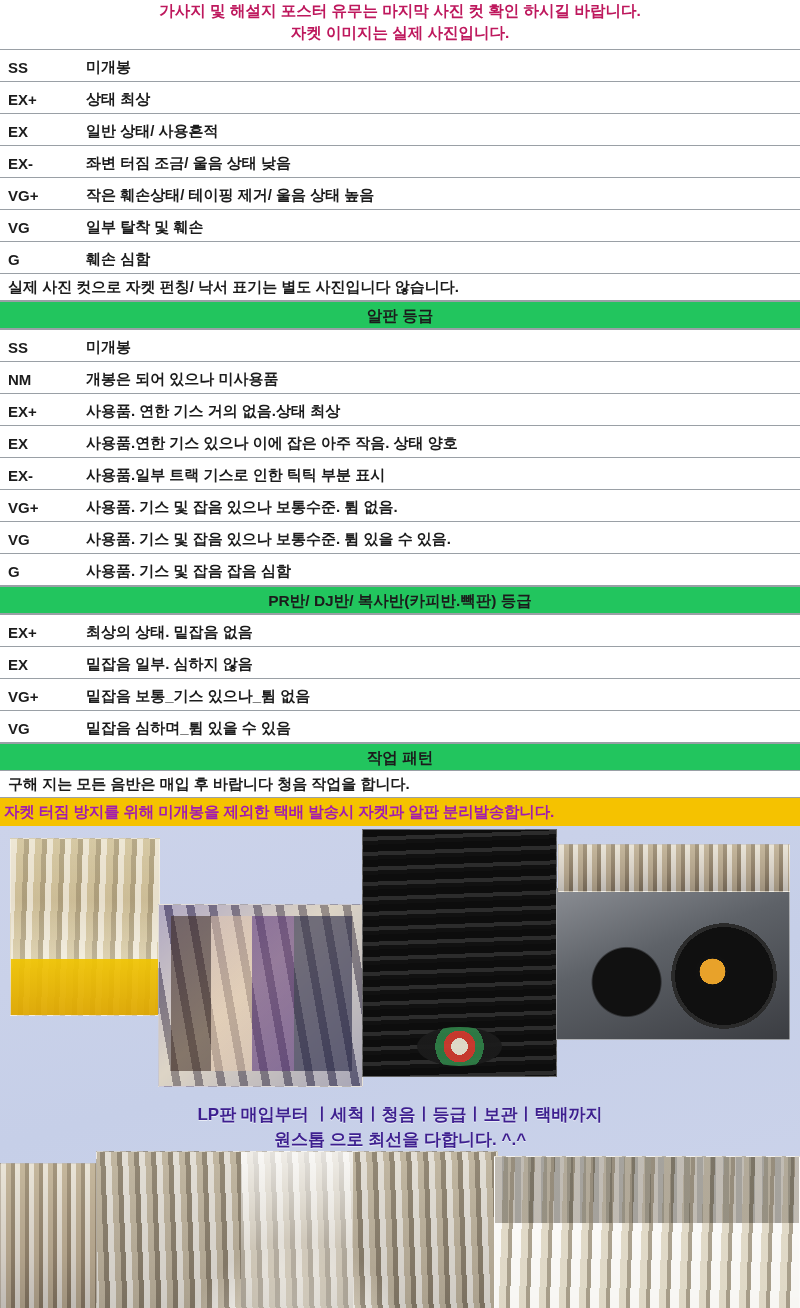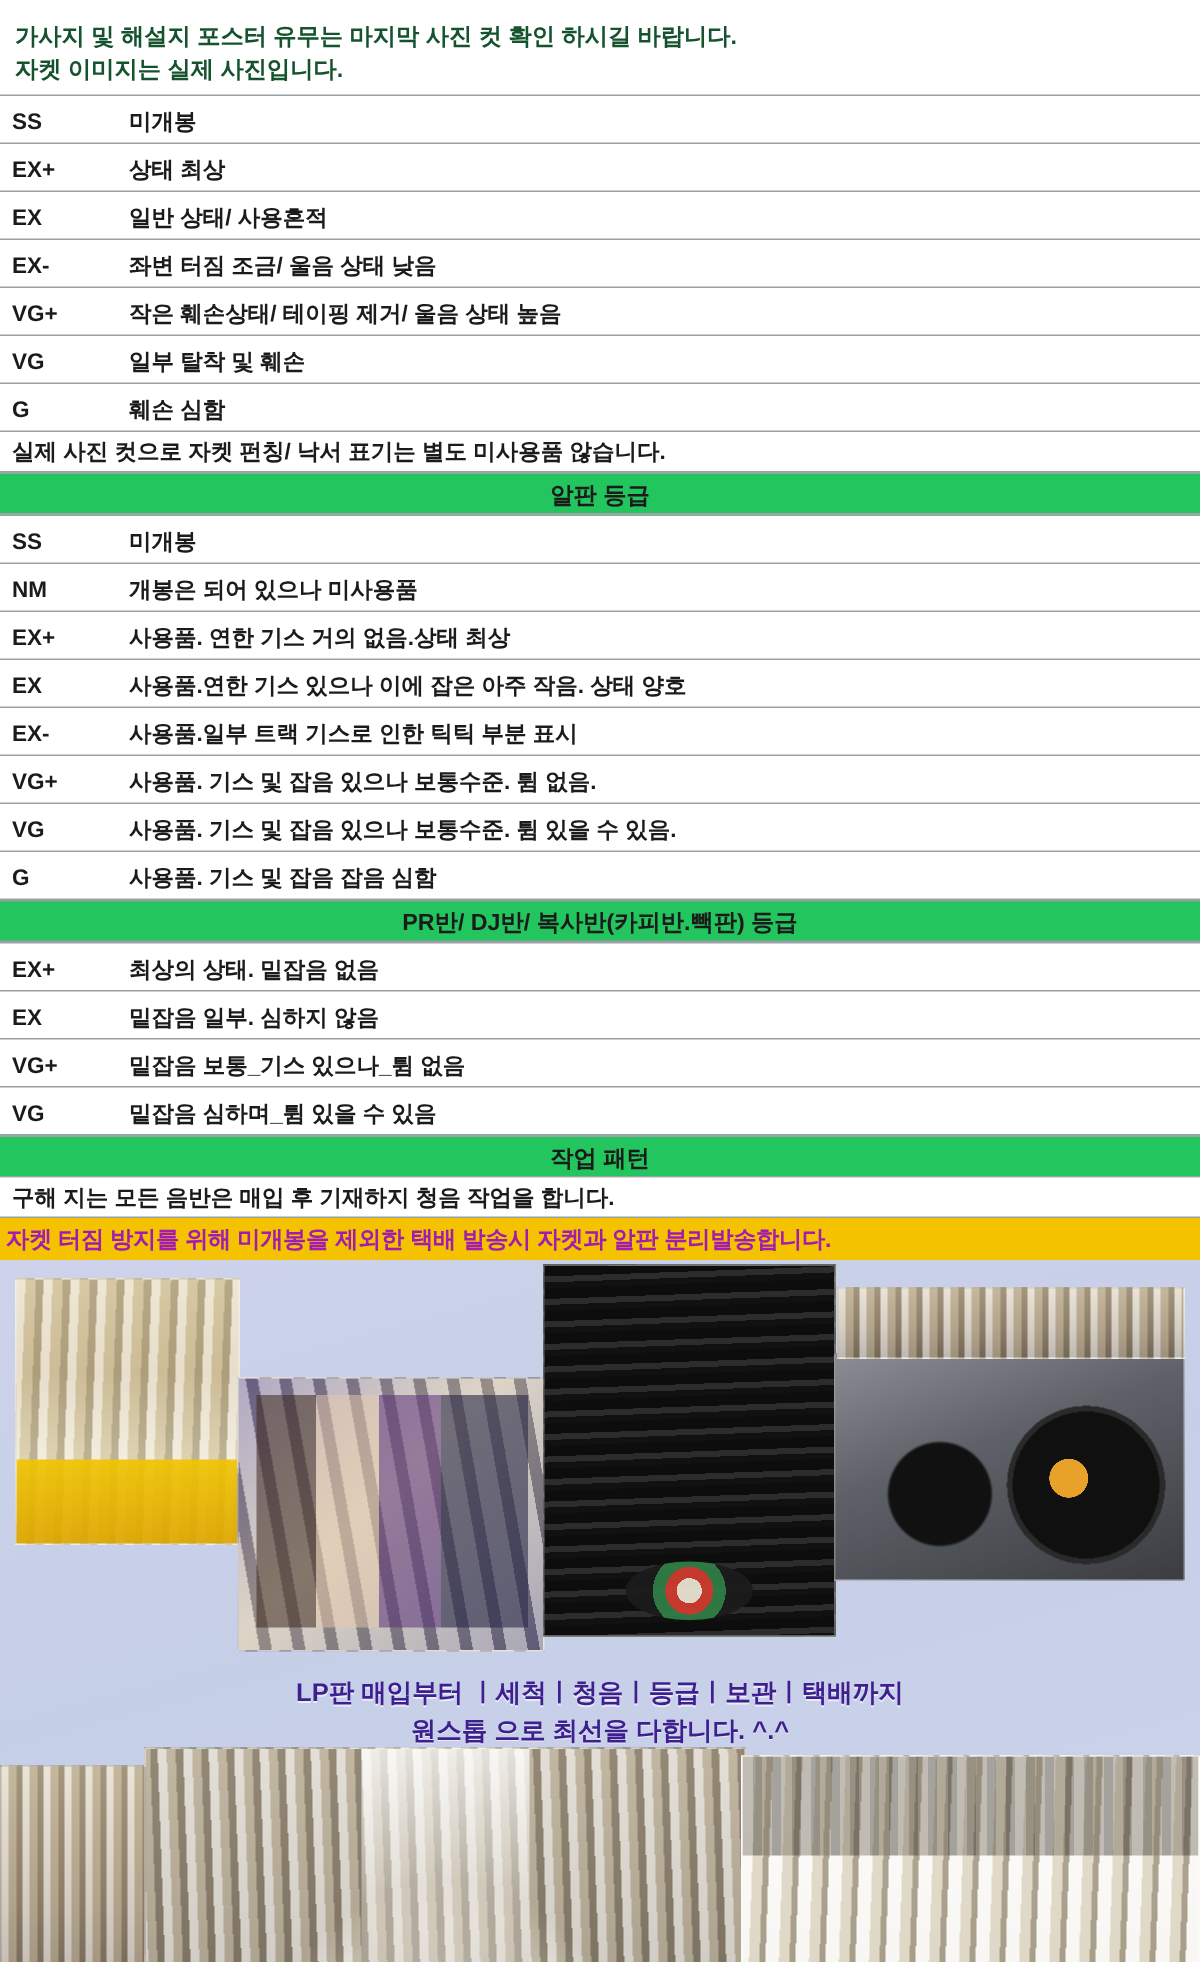--- a/index.html
+++ b/index.html
@@ -14,26 +14,26 @@
   }
 
   .doc {
     width: 800px;
     position: relative;
   }
 
   
   .notice {
     background: #ffffff;
-    text-align: left;
+    text-align: center;
     font-size: 15.5px;
     font-weight: bold;
-    color: #14532d;
+    color: #be185d;
     line-height: 1.45;
-    padding: 14px 10px 4px 10px;
+    padding: 0 10px 4px 10px;
   }
   .notice div { white-space: nowrap; }
 
   
   table.grades {
     width: 800px;
     border-collapse: collapse;
     table-layout: fixed;
   }
   table.grades td {
@@ -240,21 +240,21 @@
         <td class="gcode">VG</td>
         <td class="gdesc">일부 탈착 및 훼손</td>
       </tr>
       <tr>
         <td class="gcode">G</td>
         <td class="gdesc">훼손 심함</td>
       </tr>
     </tbody>
   </table>
 
-  <div class="plain-line">실제 사진 컷으로 자켓 펀칭/ 낙서 표기는 별도 미사용품 않습니다.</div>
+  <div class="plain-line">실제 사진 컷으로 자켓 펀칭/ 낙서 표기는 별도 사진입니다 않습니다.</div>
 
   <div class="sect-head">알판 등급</div>
 
   <table class="grades">
     <tbody>
       <tr>
         <td class="gcode">SS</td>
         <td class="gdesc">미개봉</td>
       </tr>
       <tr>
@@ -305,21 +305,21 @@
         <td class="gdesc">밑잡음 보통_기스 있으나_튐 없음</td>
       </tr>
       <tr>
         <td class="gcode">VG</td>
         <td class="gdesc">밑잡음 심하며_튐 있을 수 있음</td>
       </tr>
     </tbody>
   </table>
 
   <div class="sect-head">작업 패턴</div>
-  <div class="plain-line">구해 지는 모든 음반은 매입 후 기재하지 청음 작업을 합니다.</div>
+  <div class="plain-line">구해 지는 모든 음반은 매입 후 바랍니다 청음 작업을 합니다.</div>
 
   <div class="warn-strip">자켓 터짐 방지를 위해 미개봉을 제외한 택배 발송시 자켓과 알판 분리발송합니다.</div>
 
   <div class="collage">
 
     <div class="photo ph-crates" style="left:10px;  top:12px;  width:150px; height:178px;"></div>
 
     <div class="photo ph-sleeves" style="left:158px; top:78px;  width:205px; height:183px;"></div>
 
     <div class="photo ph-stack" style="left:362px; top:3px;   width:195px; height:248px;"></div>

